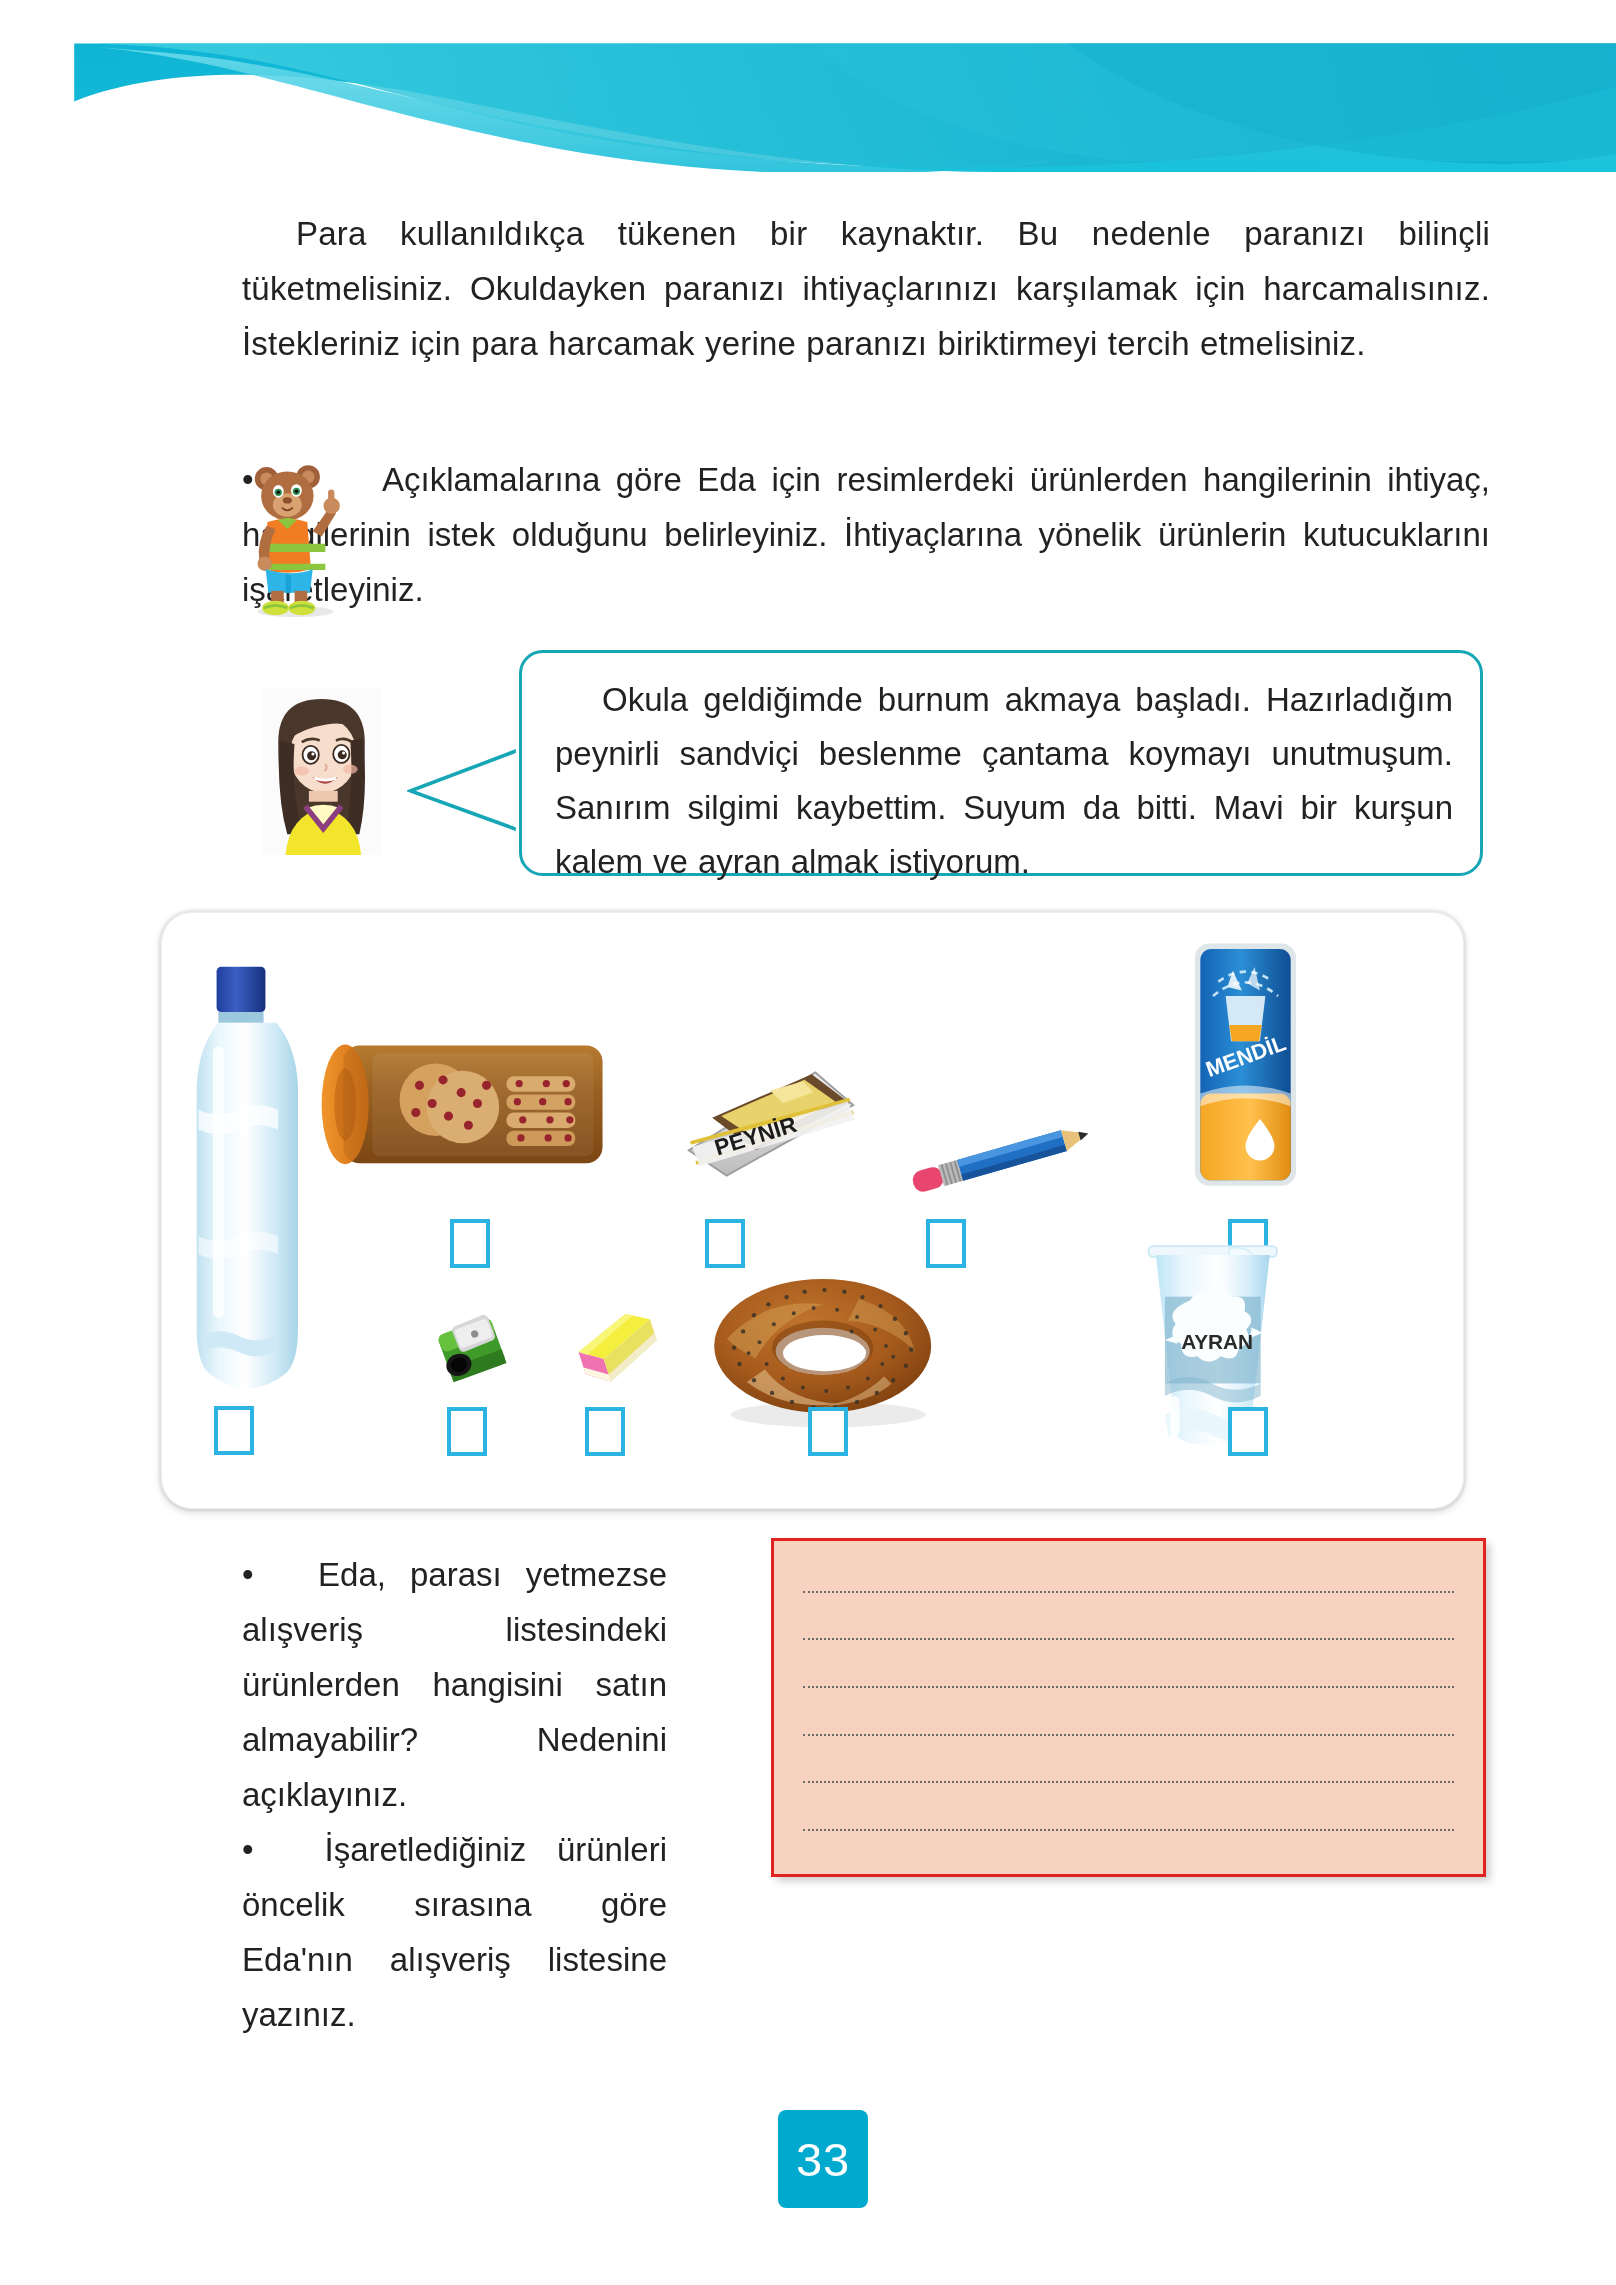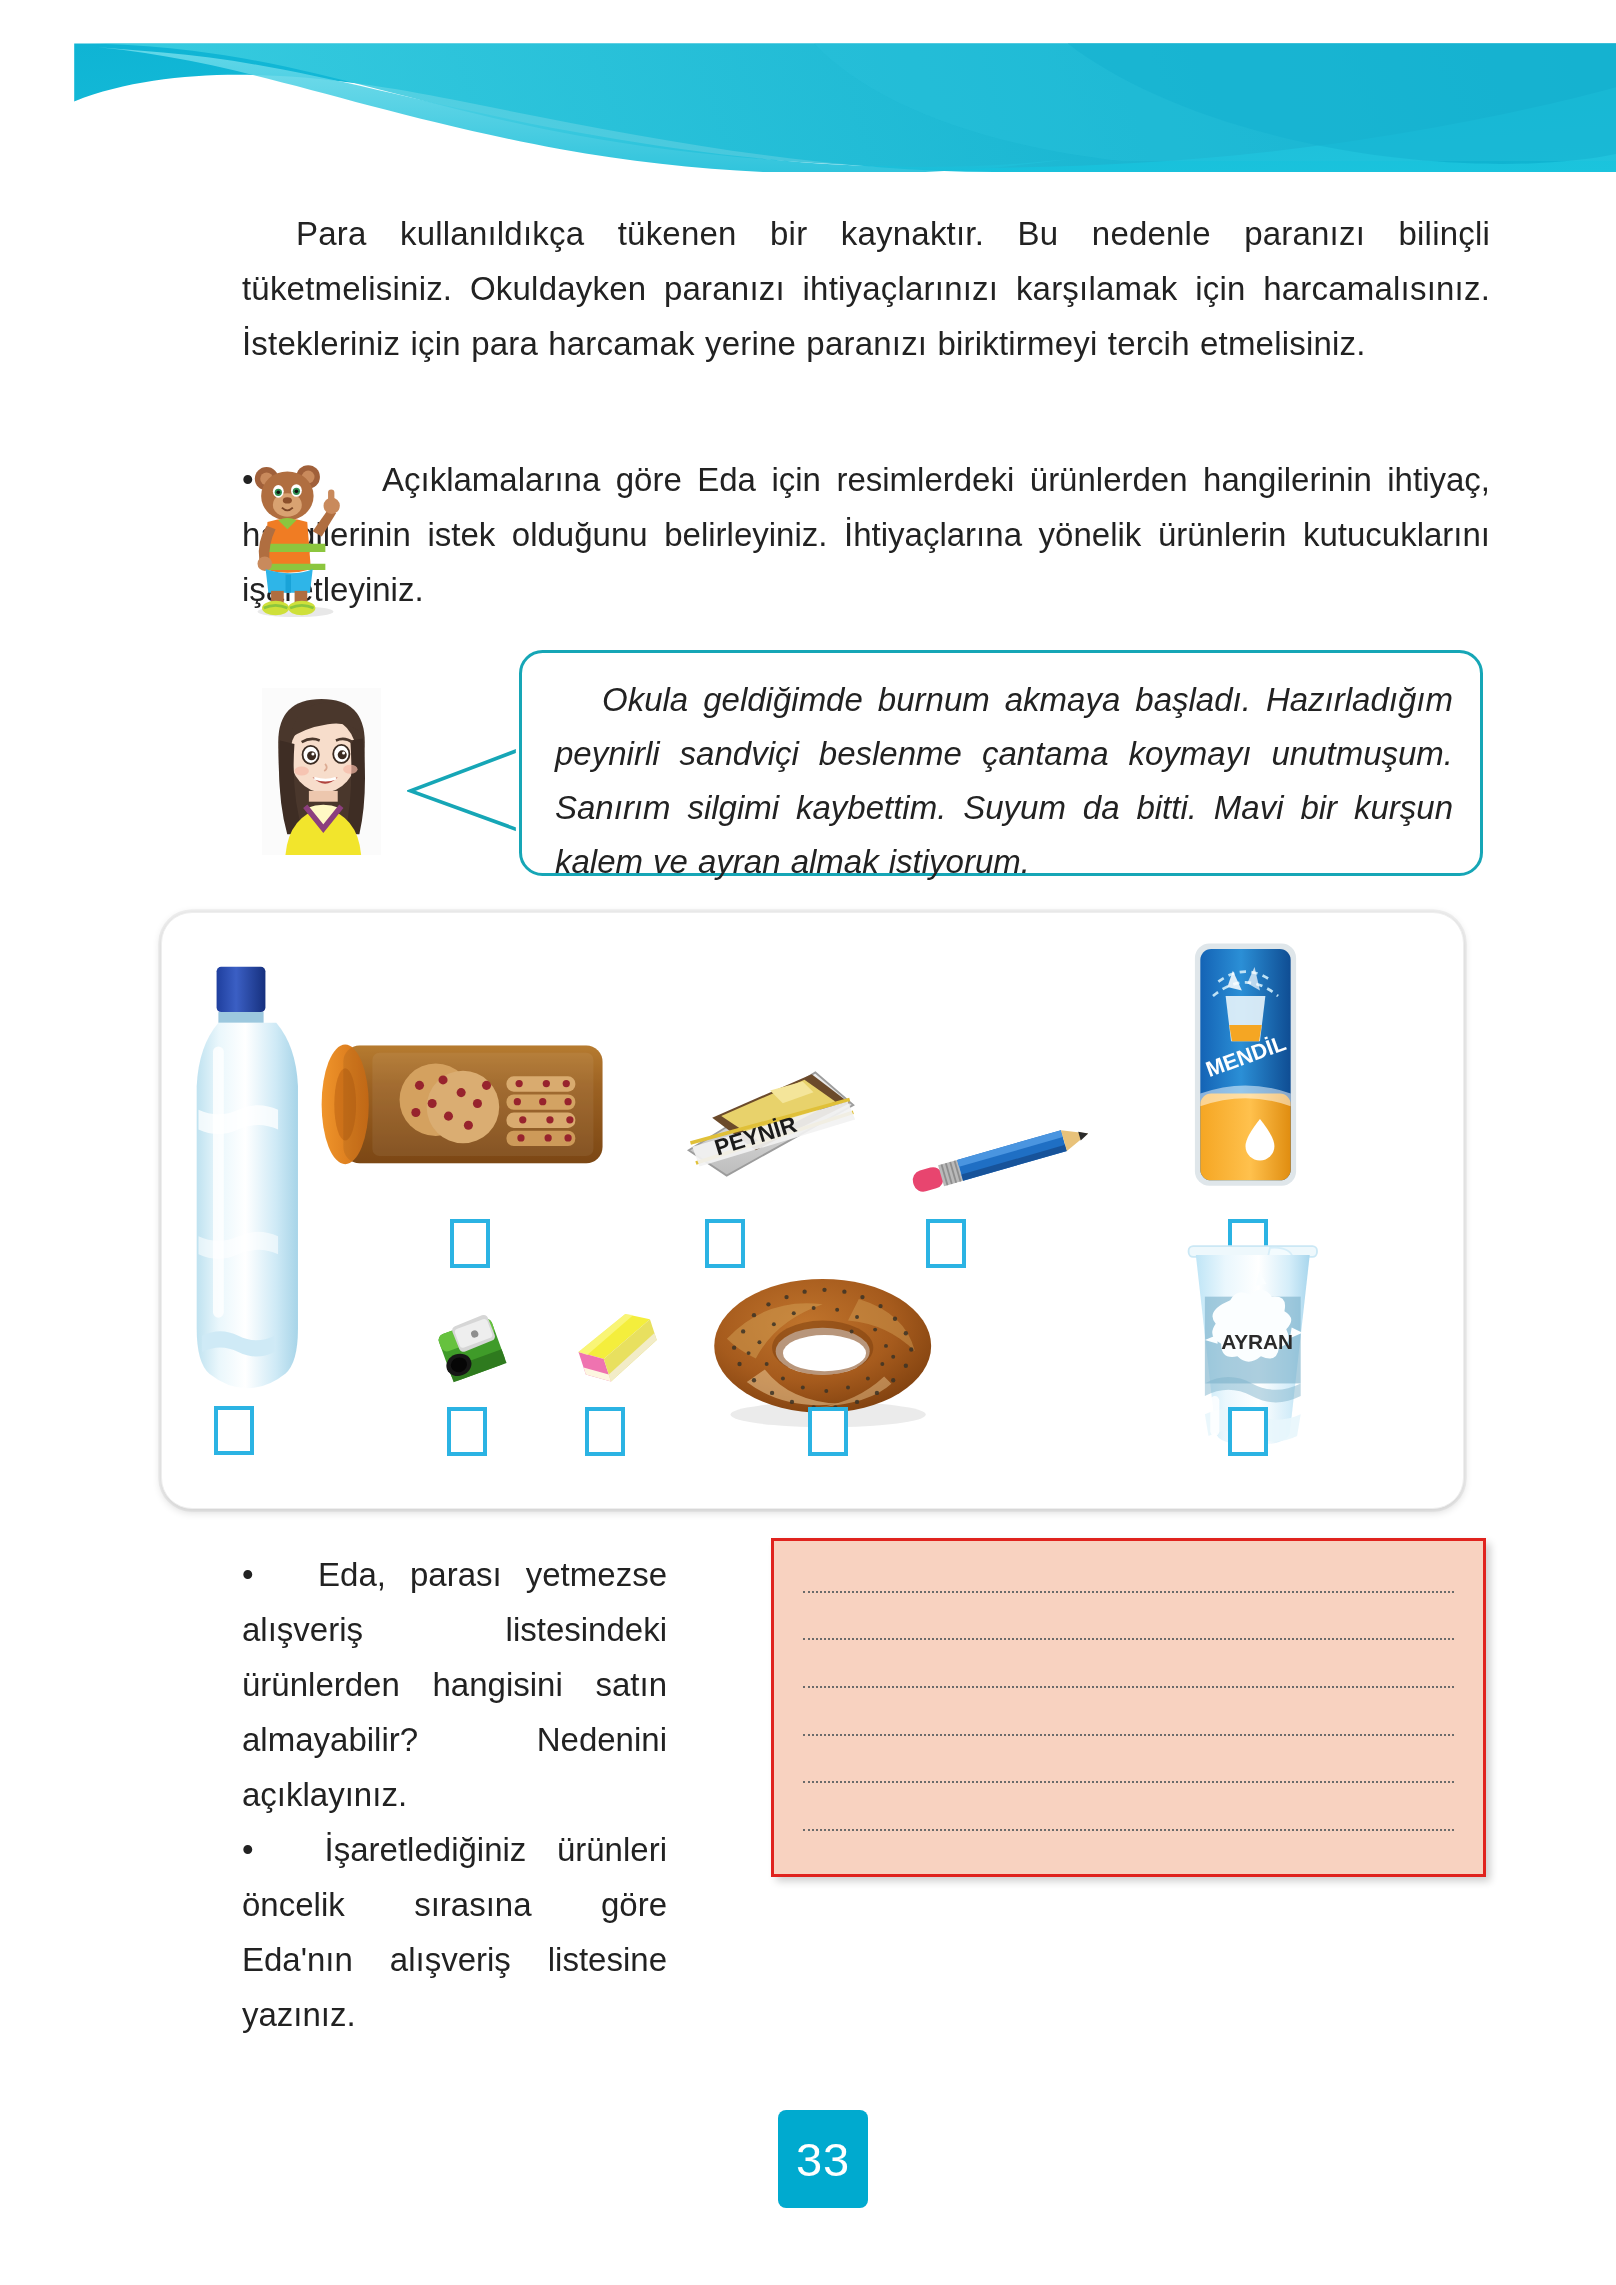--- a/index.html
+++ b/index.html
@@ -36,21 +36,21 @@
   .bear{
     position:absolute;left:0;top:4.5px;width:107px;height:161px;
   }
   .bullet-text{
     font-size:33px;line-height:55px;color:#222;text-align:justify;
     font-weight:300;word-spacing:0.9px;
   }
   .bullet-text .lead{display:inline-block;width:140px;}
 
   
-  .speech-wrap{position:absolute;left:253px;top:650px;width:1248px;height:235px;font-style:italic;}
+  .speech-wrap{position:absolute;left:253px;top:650px;width:1248px;height:235px;}
   .girl{position:absolute;left:9px;top:38px;width:119px;height:167px;}
   .bubble{
     position:absolute;left:266px;top:0;width:964px;height:226px;
     border:3.6px solid #16a6b6;border-radius:23.5px;background:#fff;
     box-sizing:border-box;
   }
   .bubble p{
     margin:0;padding:20px 27px 0 33px;
     font-size:33px;line-height:54px;color:#222;font-weight:300;
     text-align:justify;word-spacing:0.9px;
@@ -480,21 +480,21 @@
             <circle cx="84" cy="122" r="2.2"></circle>
             <circle cx="66" cy="106" r="2.2"></circle>
           <circle cx="46" cy="94" r="2.2"></circle>
             <circle cx="160" cy="70" r="2.2"></circle>
             <circle cx="206" cy="98" r="2.2"></circle>
         </g>
       </svg>
     </div>
     <div class="chk" style="left:646px;top:494px;"></div>
 
-    <div class="item" style="left:1012px;top:324px;">
+    <div class="item" style="left:972px;top:324px;">
       <svg width="163" height="226" viewBox="0 0 180 250" xmlns="http://www.w3.org/2000/svg">
         <defs>
           <linearGradient id="ay" x1="0" y1="0" x2="1" y2="0">
             <stop offset="0%" stop-color="#bfe5f6"></stop>
             <stop offset="26%" stop-color="#eaf7fd"></stop>
             <stop offset="55%" stop-color="#ffffff"></stop>
             <stop offset="82%" stop-color="#d4edf9"></stop>
             <stop offset="100%" stop-color="#a8d6ed"></stop>
           </linearGradient>
         </defs>

